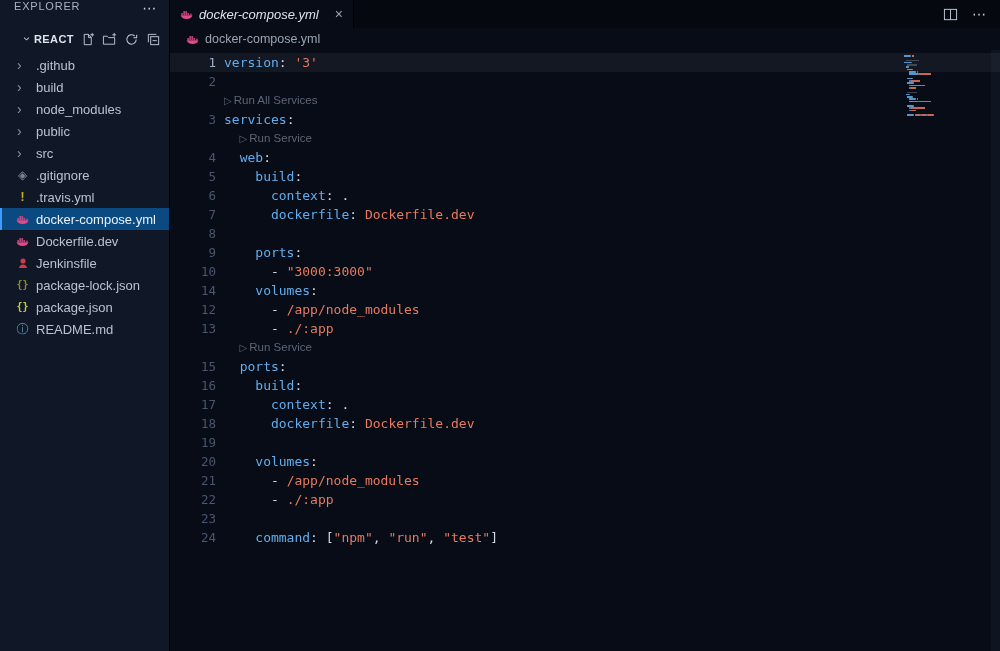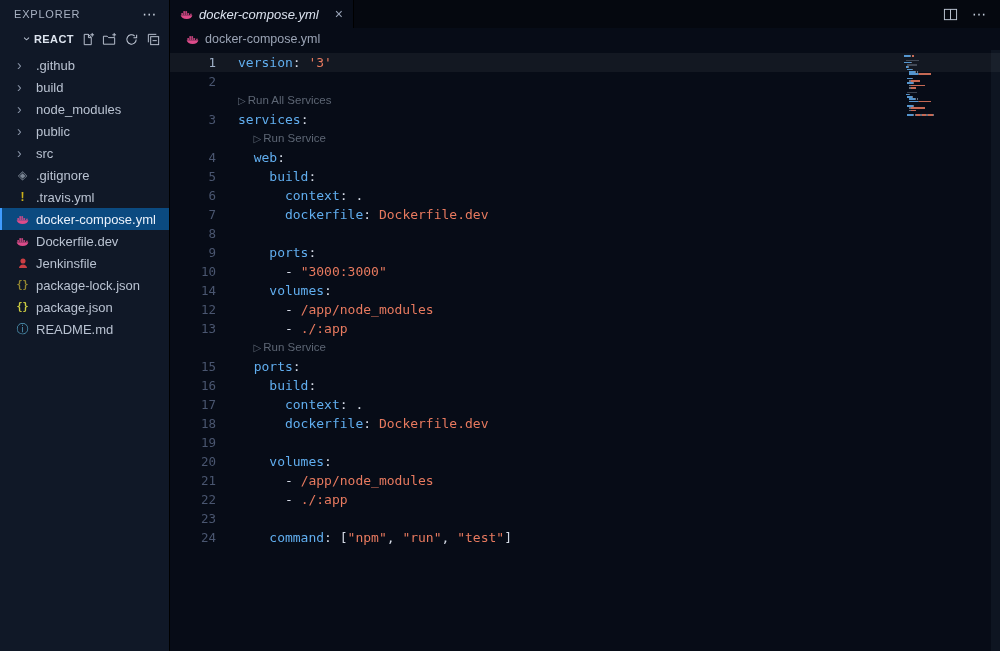--- a/index.html
+++ b/index.html
@@ -2,21 +2,21 @@
 <html style="--editor_bg: #070c17; --sidebar_bg: #101827; --tabbar_bg: #05080f; --selection_bg: #0b4a80; --accent: #3f9cff; --key: #61aeef; --string: #e87a5f; --punct: #d5dbe6; --lens: #5d6674; --line_number: #4a5670; --line_number_active: #9fb0c8; --docker_pink: #dd4b8a;"><head>
 <meta charset="utf-8">
 <style>
   *{box-sizing:border-box;margin:0;padding:0}
   html,body{width:1000px;height:651px;overflow:hidden}
   body{font-family:"Liberation Sans",sans-serif;background:#000}
   .app{display:flex;width:1000px;height:651px;background:var(--editor_bg,#070c17)}
 
   
   .sidebar{width:170px;flex:0 0 170px;background:var(--sidebar_bg,#101827);display:flex;flex-direction:column;font-size:13px;color:#b9c2d1;border-right:1px solid #000}
-  .sb-header{height:27px;display:flex;align-items:center;justify-content:space-between;padding:0 12px 0 14px;font-size:11px;letter-spacing:.8px;color:#a9b2c3}
+  .sb-header{height:27px;display:flex;align-items:flex-start;justify-content:space-between;padding:0 12px 0 14px;font-size:11px;letter-spacing:.8px;color:#a9b2c3}
   .sb-more{color:#c8d0dd;font-size:14px;cursor:pointer}
   .section-header{height:24px;display:flex;align-items:center;padding:0 8px 0 20px;font-weight:bold;font-size:11px;letter-spacing:.4px;color:#dde4ef}
   .sec-chev{display:inline-block;transform:rotate(90deg);font-size:12px;color:#b9c2d1;width:14px;text-align:center;font-weight:normal}
   .sec-actions{margin-left:auto;display:flex;gap:7px;align-items:center}
   .sec-actions svg{display:block;cursor:pointer}
   .tree{flex:1;overflow:hidden;padding-top:3px}
   .tree-row{height:22px;display:flex;align-items:center;padding-left:14px;cursor:pointer;white-space:nowrap}
   .tree-row.selected{background:var(--selection_bg,#0b4a80);border-left:2px solid var(--accent,#3f9cff);padding-left:12px;color:#eaf1fb}
   .tree-icon{width:17px;flex:0 0 17px;display:flex;align-items:center;justify-content:center;margin-right:5px;font-size:11px;line-height:1}
   .tree-icon.chev{color:#8a95a8;font-size:14px;justify-content:flex-start;padding-left:3px}
@@ -35,21 +35,21 @@
   .tab-actions .more{font-size:14px;cursor:pointer}
   .breadcrumb{height:22px;display:flex;align-items:center;gap:6px;padding-left:16px;font-size:12.5px;color:#9aa3b4;background:var(--editor_bg,#070c17)}
   .bc-ic{display:flex;align-items:center}
 
   
   .code-area{position:relative;flex:1;background:var(--editor_bg,#070c17);overflow:hidden;padding-top:3px}
   .code-row{display:flex;height:19px;line-height:19px;font-family:"DejaVu Sans Mono",monospace;font-size:13px;white-space:pre}
   .code-row.active{background:rgba(255,255,255,.05)}
   .ln{width:46px;flex:0 0 46px;text-align:right;color:var(--line_number,#4a5670);font-size:12.5px}
   .code-row.active .ln{color:var(--line_number_active,#9fb0c8)}
-  .ctext{margin-left:22px}
+  .ctext{margin-left:8px}
   .tk-k{color:var(--key,#61aeef)}
   .tk-s{color:var(--string,#e87a5f)}
   .tk-p,.tk-w{color:var(--punct,#d5dbe6)}
   .lens{font-family:"Liberation Sans",sans-serif;font-size:11.5px;color:var(--lens,#5d6674);display:flex;align-items:center;gap:2px;cursor:pointer}
   .lens-tri{font-size:10px}
 
   
   .minimap{position:absolute;top:5px;right:16px;width:80px;cursor:pointer}
   .mm-row{height:1.6px;margin-bottom:.7px;font-size:0;white-space:nowrap}
   .mm-row span{display:inline-block;height:1.6px}

